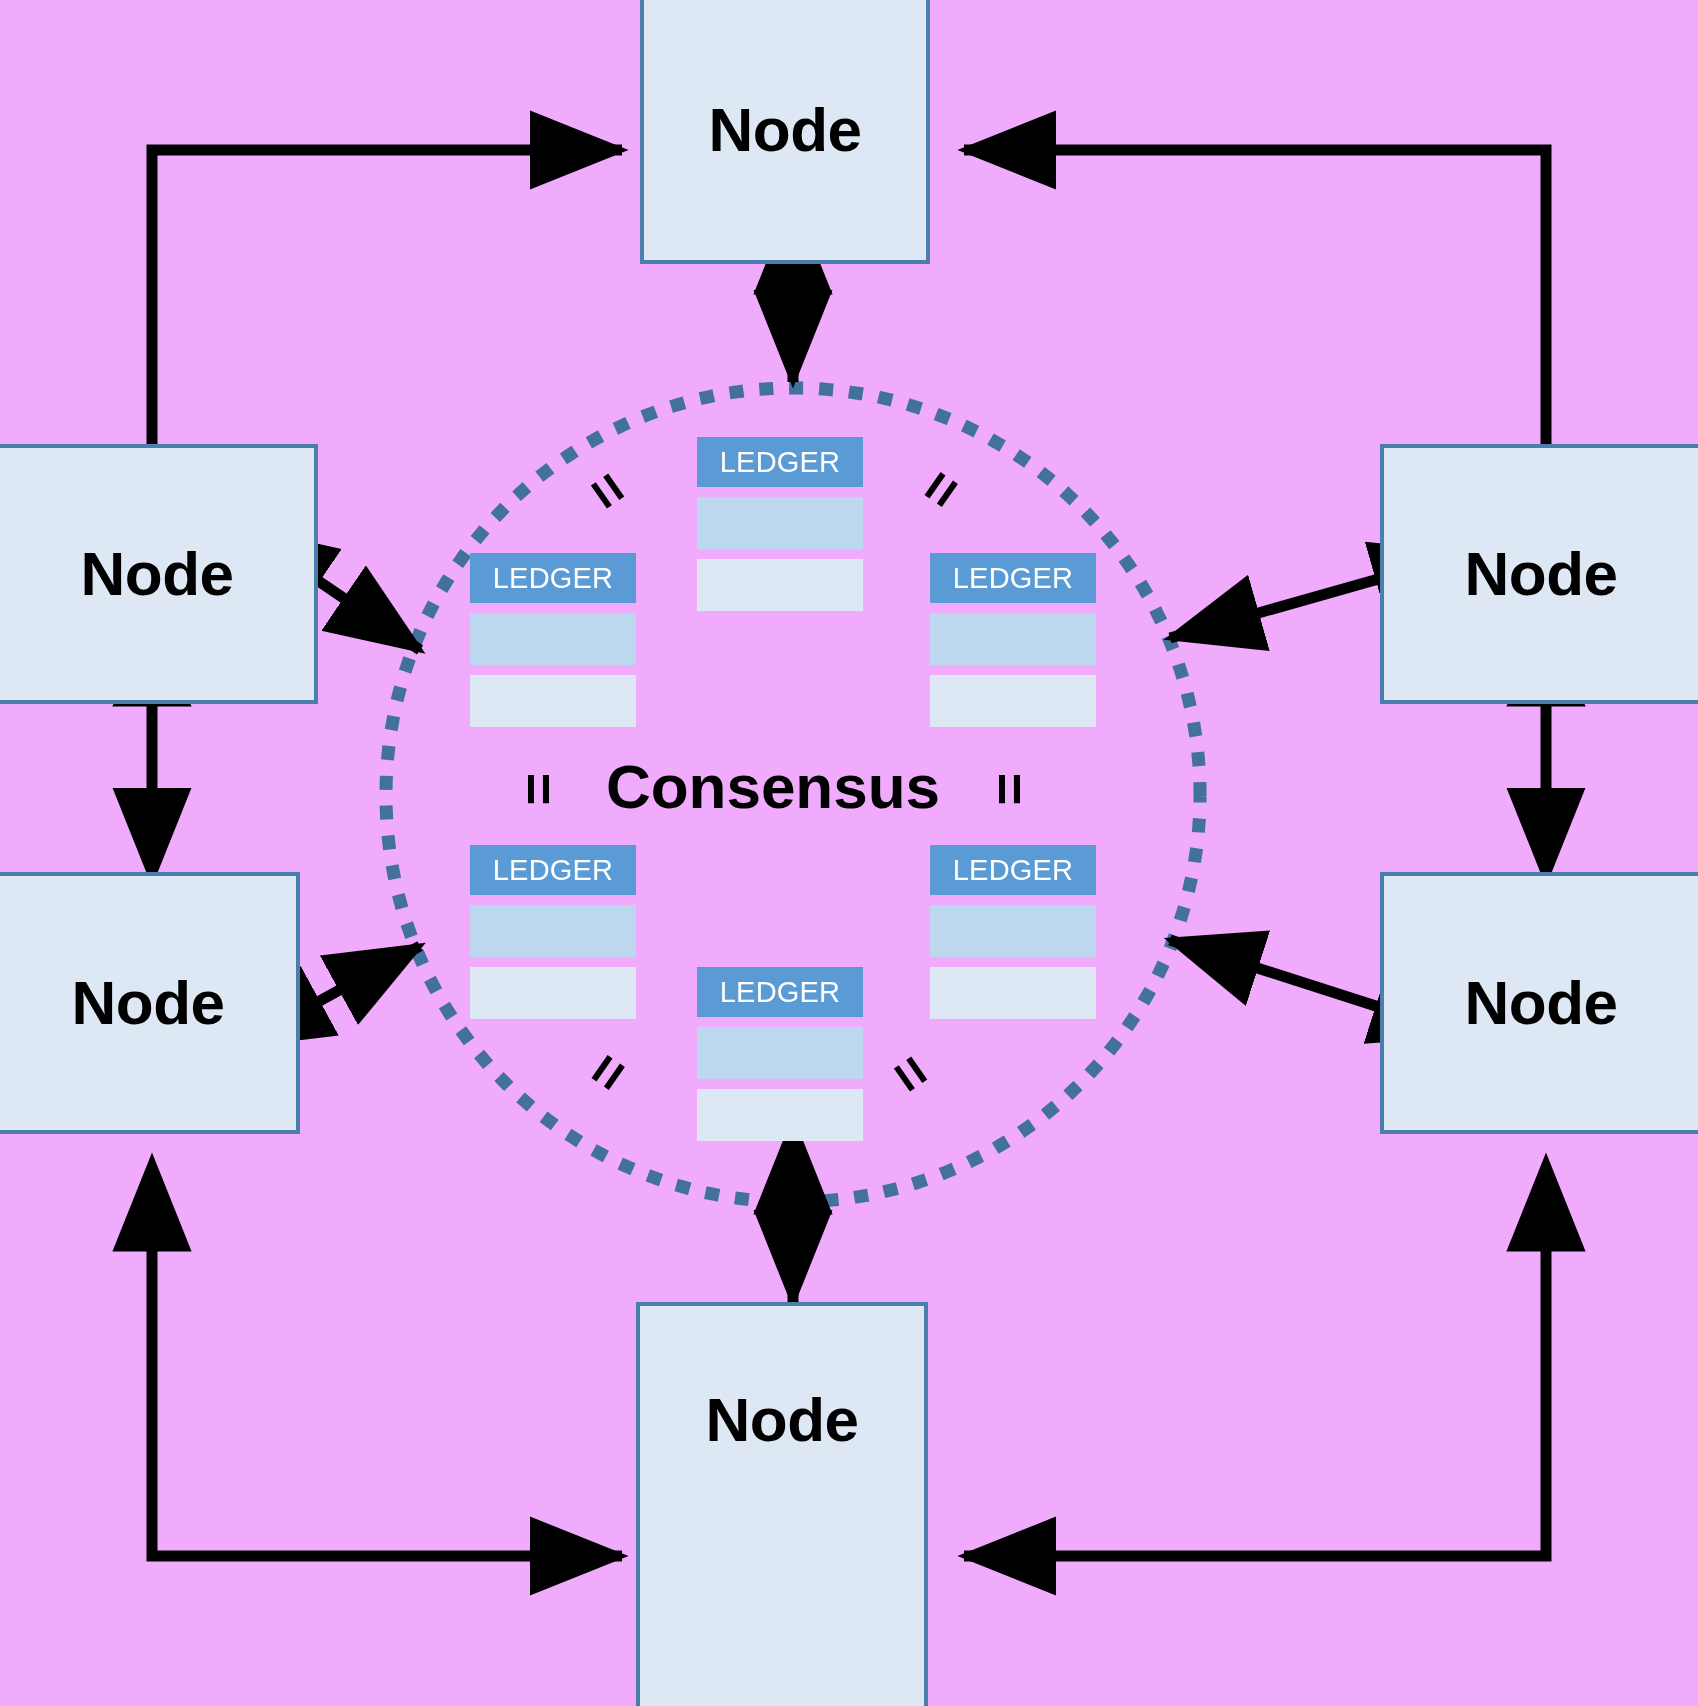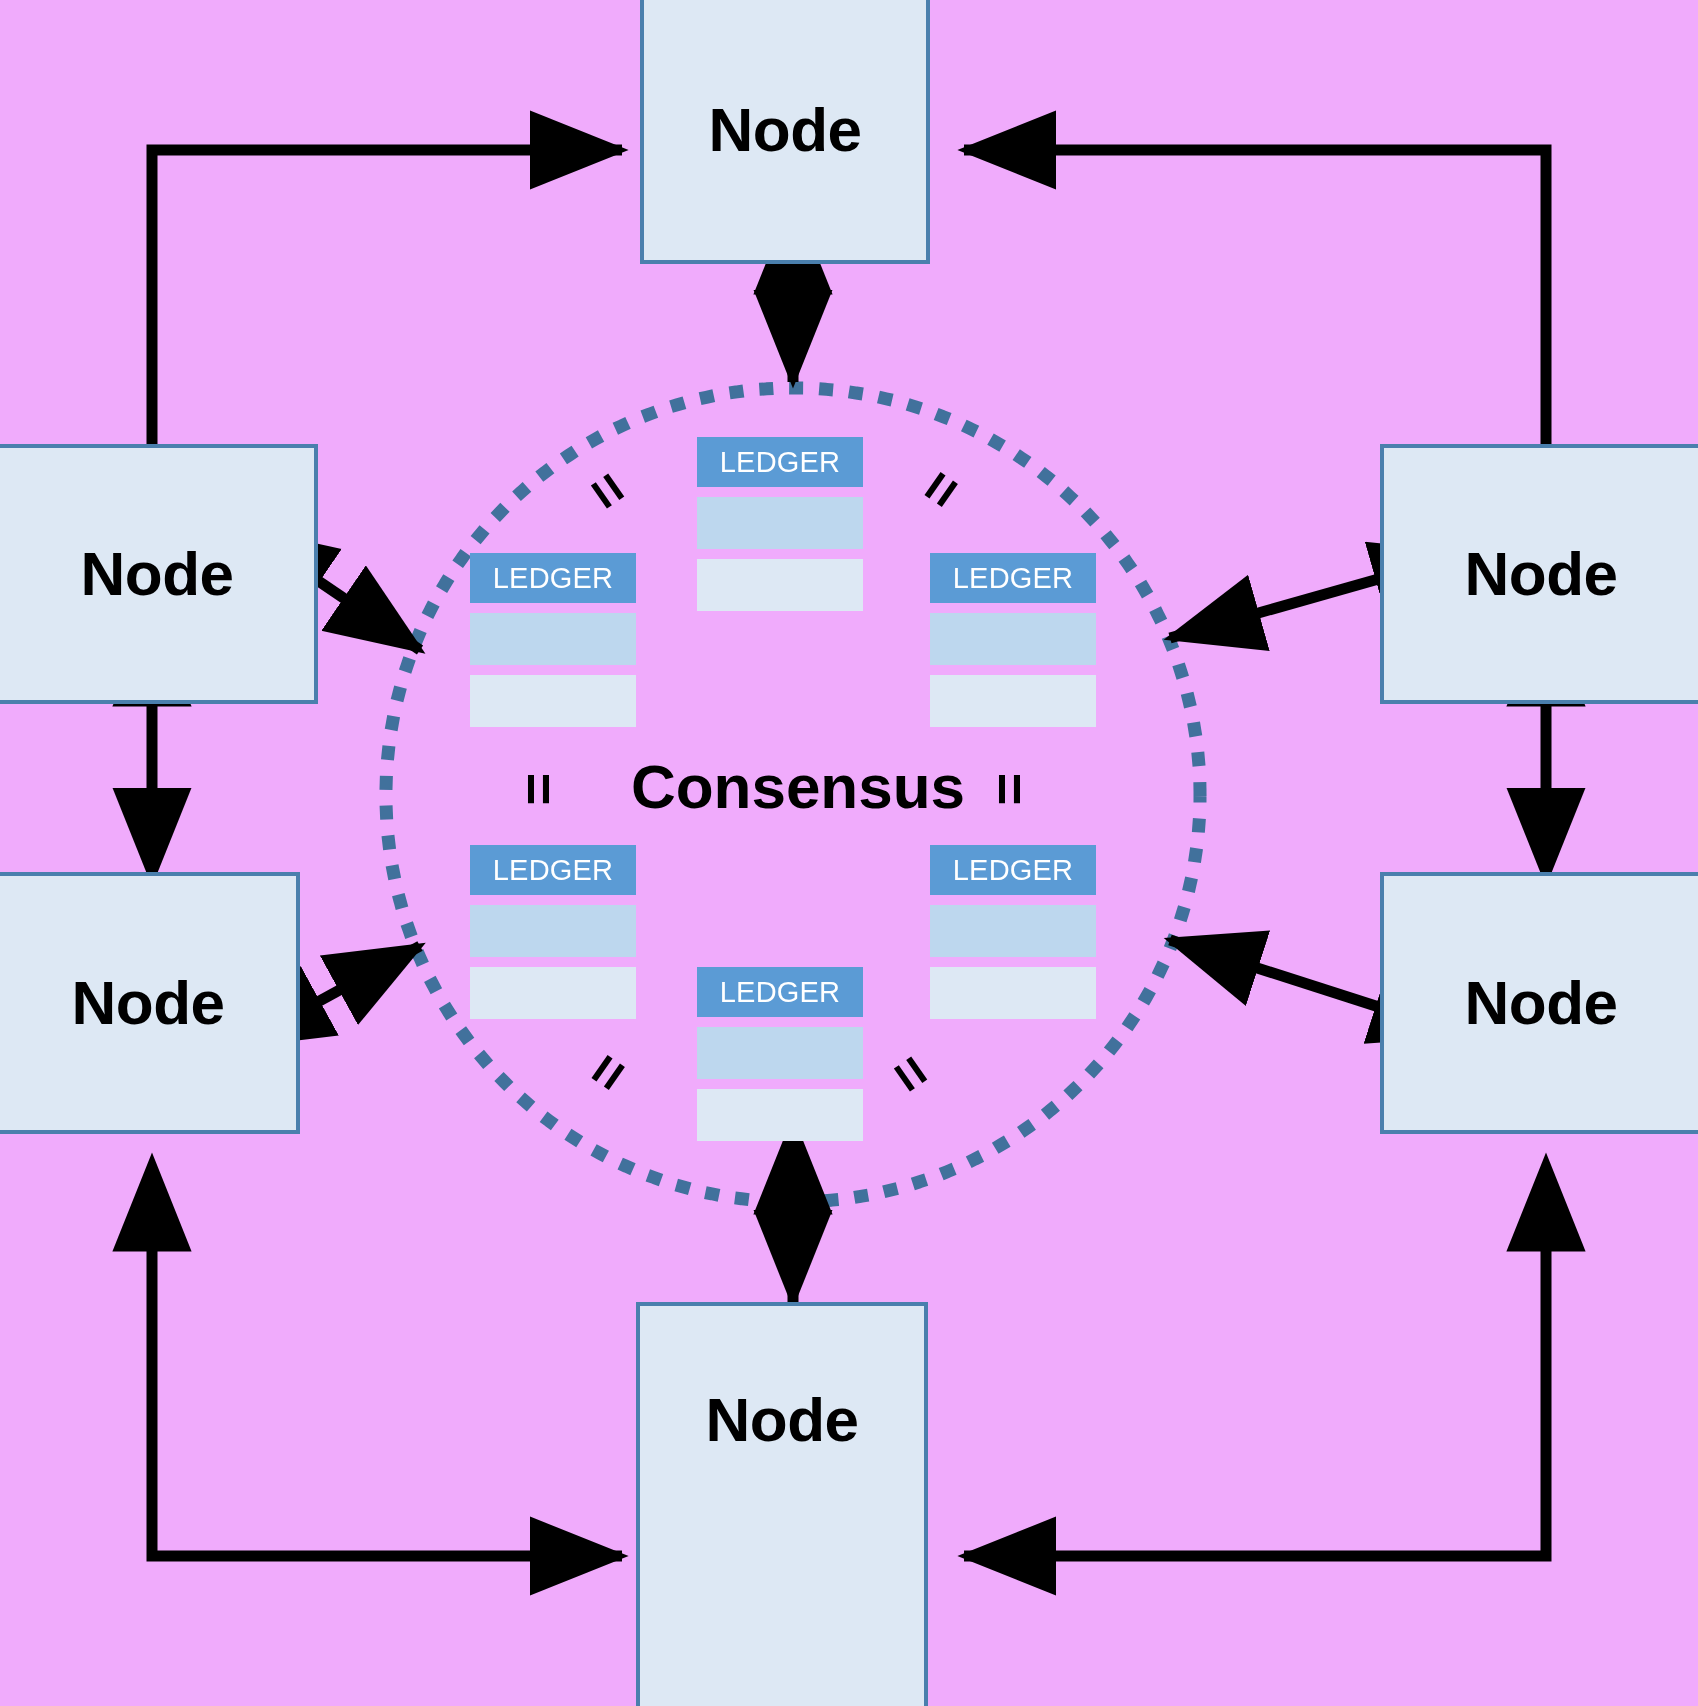--- a/index.html
+++ b/index.html
@@ -68,21 +68,21 @@
   }
   .eq-vert { transform: rotate(90deg); }
   .eq-d1 { transform: rotate(55deg); }
   .eq-d2 { transform: rotate(-55deg); }
   .eq-d3 { transform: rotate(-55deg); }
   .eq-d4 { transform: rotate(55deg); }
 
   
   #consensus {
     position: absolute;
-    left: 603px;
+    left: 578px;
     top: 756px;
     width: 390px;
     text-align: center;
     font-size: 62px;
     font-weight: 700;
     color: #000000;
     line-height: 1;
   }
 
   

